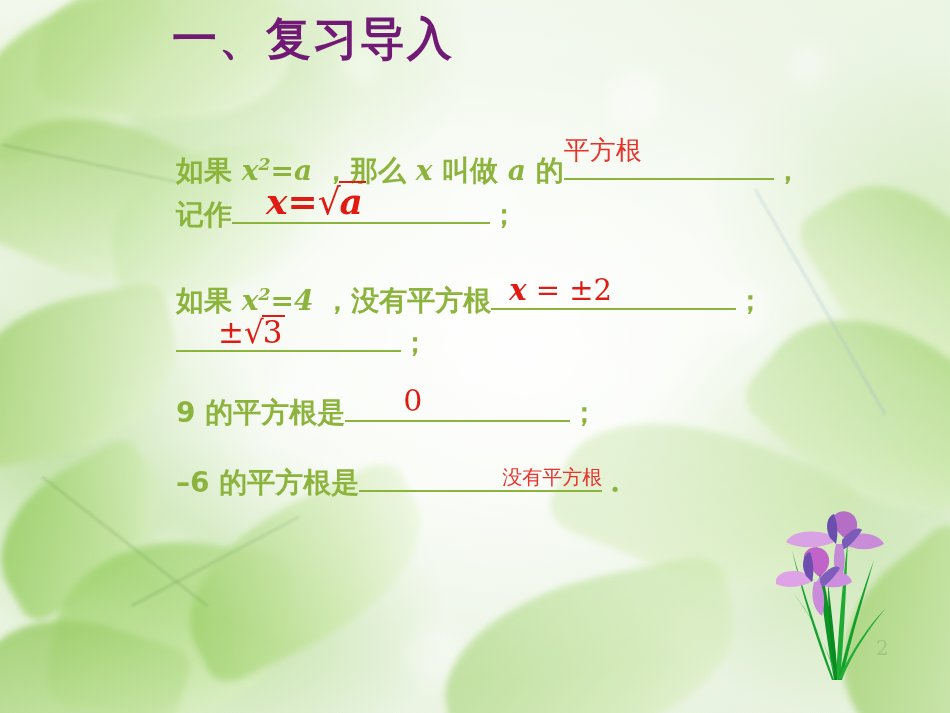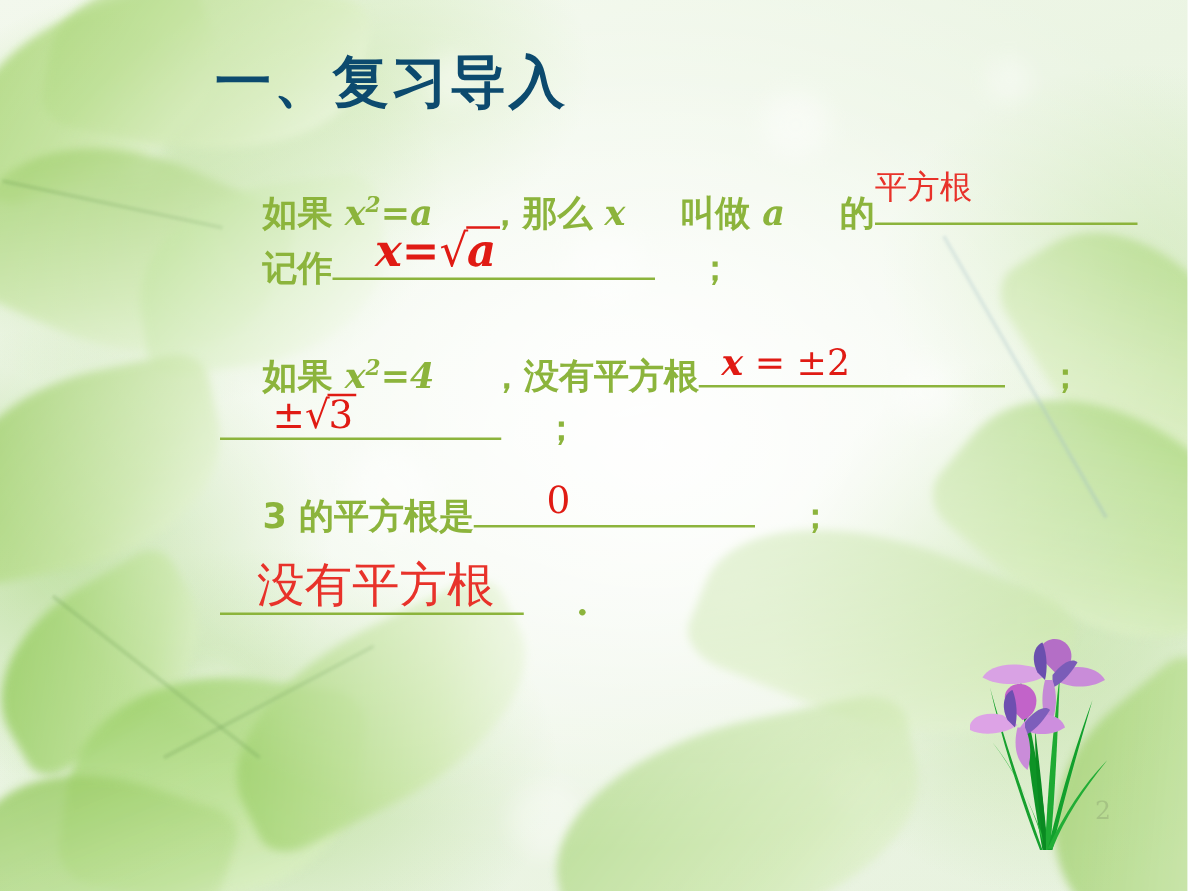--- a/index.html
+++ b/index.html
@@ -73,44 +73,43 @@
 
   
   .title {
     position: absolute;
     left: 172px;
     top: 14px;
     font-family: "DejaVu Sans", sans-serif;
     font-size: 45px;
     font-weight: bold;
     letter-spacing: 2px;
-    color: #0c4a6e;
+    color: #701a75;
     white-space: nowrap;
     line-height: 1.1;
-    margin-top: 27px;
   }
 
   
   .body-block {
     position: absolute;
     left: 176px;
     top: 146px;
     width: 760px;
     color: #8cb43c;
     font-family: "DejaVu Serif", serif;
     font-size: 28px;
     line-height: 1.0;
   }
 
   .qline {
     position: relative;
     white-space: nowrap;
     display: block;
   }
-  .cn { font-family: "DejaVu Sans", sans-serif; font-weight: bold; margin-left: 34px; }
+  .cn { font-family: "DejaVu Sans", sans-serif; font-weight: bold; }
   .var {
     font-family: "DejaVu Serif", serif;
     font-style: italic;
     font-weight: bold;
   }
   .sup { font-size: 0.62em; vertical-align: super; }
 
   
   .blank {
     display: inline-block;
@@ -244,28 +243,28 @@
 
     <div class="qline" style="height:56px; padding-top:14px;">
       <span class="blank" style="width:225px;">
         <span class="ans" style="bottom:2px; font-size:31px; text-align:left; padding-left:42px;">
           <span>±</span><span class="rad"><span class="radsym">√</span><span class="radand">3</span></span>
         </span>
       </span><span class="cn">；</span>
     </div>
 
     <div class="qline" style="height:56px; padding-top:14px;">
-      <span class="cn">3 的平方根是</span><span class="blank" style="width:225px;">
+      <span class="cn">9 的平方根是</span><span class="blank" style="width:225px;">
         <span class="ans" style="bottom:4px; font-size:30px; text-align:left; padding-left:58px;">0</span>
       </span><span class="cn">；</span>
     </div>
 
     <div class="qline" style="height:56px; padding-top:14px;">
-      <span class="blank" style="width:243px;">
-        <span class="ans ans-cn" style="bottom:3px; font-size:38px; text-align:center; padding-left:6px;">没有平方根</span>
+      <span class="cn">–6 的平方根是</span><span class="blank" style="width:243px;">
+        <span class="ans ans-cn" style="bottom:3px; font-size:20px; text-align:right; padding-left:6px;">没有平方根</span>
       </span><span class="cn" style="font-family:'DejaVu Serif',serif; padding-left:8px;">.</span>
     </div>
 
   </div>
 
   <div class="page-num">2</div>
 
   <svg class="flower" viewBox="0 0 120 185">
 
     <g>

